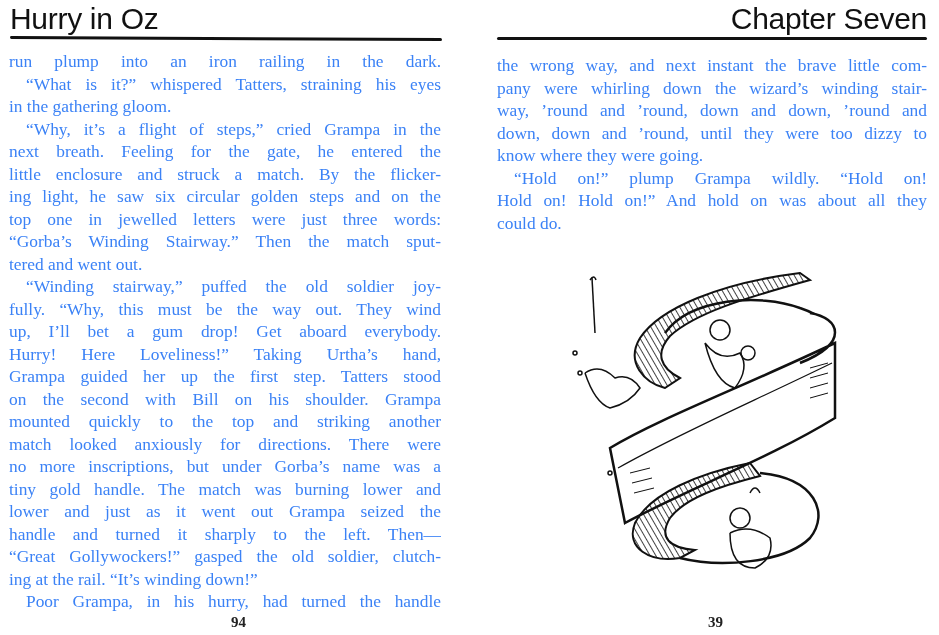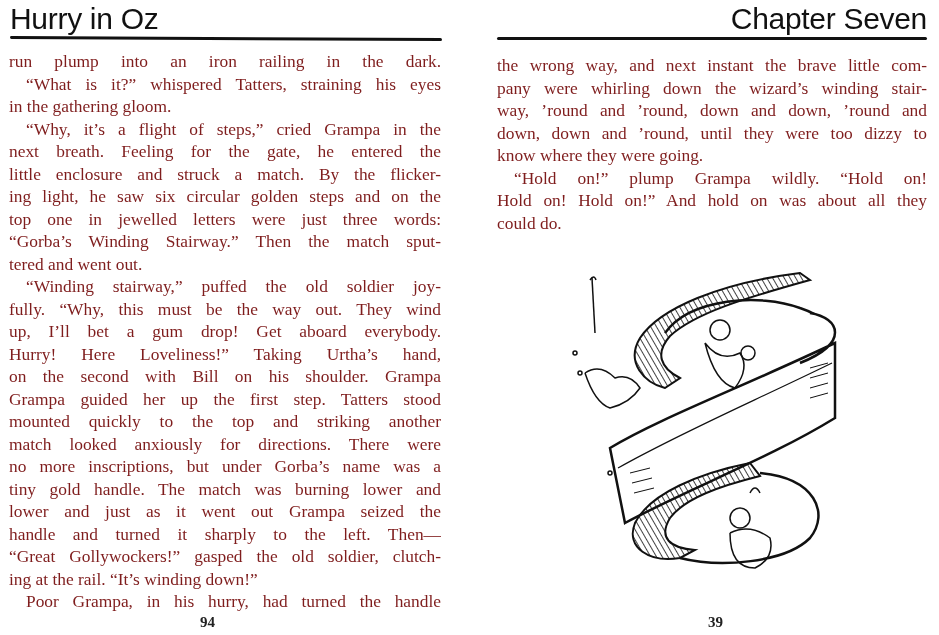--- a/index.html
+++ b/index.html
@@ -6,28 +6,28 @@
   body { width:939px; height:635px; position:relative; overflow:hidden; font-family:"DejaVu Serif", serif; color:#1a1a1a; }
   .page { position:absolute; top:0; height:635px; }
   #left { left:0; width:470px; }
   #right { left:470px; width:469px; }
   .running-head { position:absolute; top:2px; font-family:"Liberation Sans", sans-serif; font-size:30px; font-weight:400; color:#111; letter-spacing:-0.3px; }
   #left .running-head { left:10px; }
   #right .running-head { right:12px; }
   .rule { position:absolute; height:3px; background:#111; border-radius:2px; }
   #left .rule { left:10px; width:432px; top:37px; transform:skewY(0.3deg); }
   #right .rule { left:27px; width:430px; top:37px; height:3px; }
-  .text { position:absolute; font-family:"Liberation Serif", serif; font-size:17.4px; line-height:22.5px; text-align:justify; color:#7f1d1d; }
+  .text { position:absolute; font-family:"Liberation Serif", serif; font-size:17.4px; line-height:22.5px; text-align:justify; color:#3b82f6; }
   #left .text { left:9px; width:432px; top:50px; }
   #right .text { left:27px; width:430px; top:54px; }
   .line { display:block; white-space:nowrap; text-align-last:justify; text-align:justify; }
   .line.last { text-align-last:left; }
   .indent { padding-left:17px; }
   .folio { position:absolute; bottom:4px; font-family:"Liberation Serif", serif; font-size:15px; font-weight:bold; color:#222; }
-  #left .folio { left:200px; }
+  #left .folio { left:231px; }
   #right .folio { left:238px; }
   #illustration { position:absolute; left:100px; top:258px; width:290px; height:320px; }
 </style>
 </head>
 <body>
 
 <div class="page" id="left">
   <div class="running-head">Hurry in Oz</div>
   <div class="rule"></div>
   <div class="text" id="left-text">
@@ -38,22 +38,22 @@
       <span class="line">next breath.  Feeling for the gate, he entered the</span>
       <span class="line">little enclosure and struck a match.  By the flicker-</span>
       <span class="line">ing light, he saw six circular golden steps and on the</span>
       <span class="line">top one in jewelled letters were just three words:</span>
       <span class="line">“Gorba’s Winding Stairway.”  Then the match sput-</span>
       <span class="line last">tered and went out.</span>
       <span class="line indent">“Winding stairway,” puffed the old soldier joy-</span>
       <span class="line">fully.  “Why, this must be the way out.  They wind</span>
       <span class="line">up, I’ll bet a gum drop!  Get aboard everybody.</span>
       <span class="line">Hurry!  Here Loveliness!”  Taking Urtha’s hand,</span>
+      <span class="line">Grampa guided her up the first step.  Tatters stood</span>
       <span class="line">on the second with Bill on his shoulder.  Grampa</span>
-      <span class="line">Grampa guided her up the first step.  Tatters stood</span>
       <span class="line">mounted quickly to the top and striking another</span>
       <span class="line">match looked anxiously for directions.  There were</span>
       <span class="line">no more inscriptions, but under Gorba’s name was a</span>
       <span class="line">tiny gold handle.  The match was burning lower and</span>
       <span class="line">lower and just as it went out Grampa seized the</span>
       <span class="line">handle and turned it sharply to the left.  Then—</span>
       <span class="line">“Great Gollywockers!” gasped the old soldier, clutch-</span>
       <span class="line last">ing at the rail.  “It’s winding down!”</span>
       <span class="line indent">Poor Grampa, in his hurry, had turned the handle</span>
     </div>

